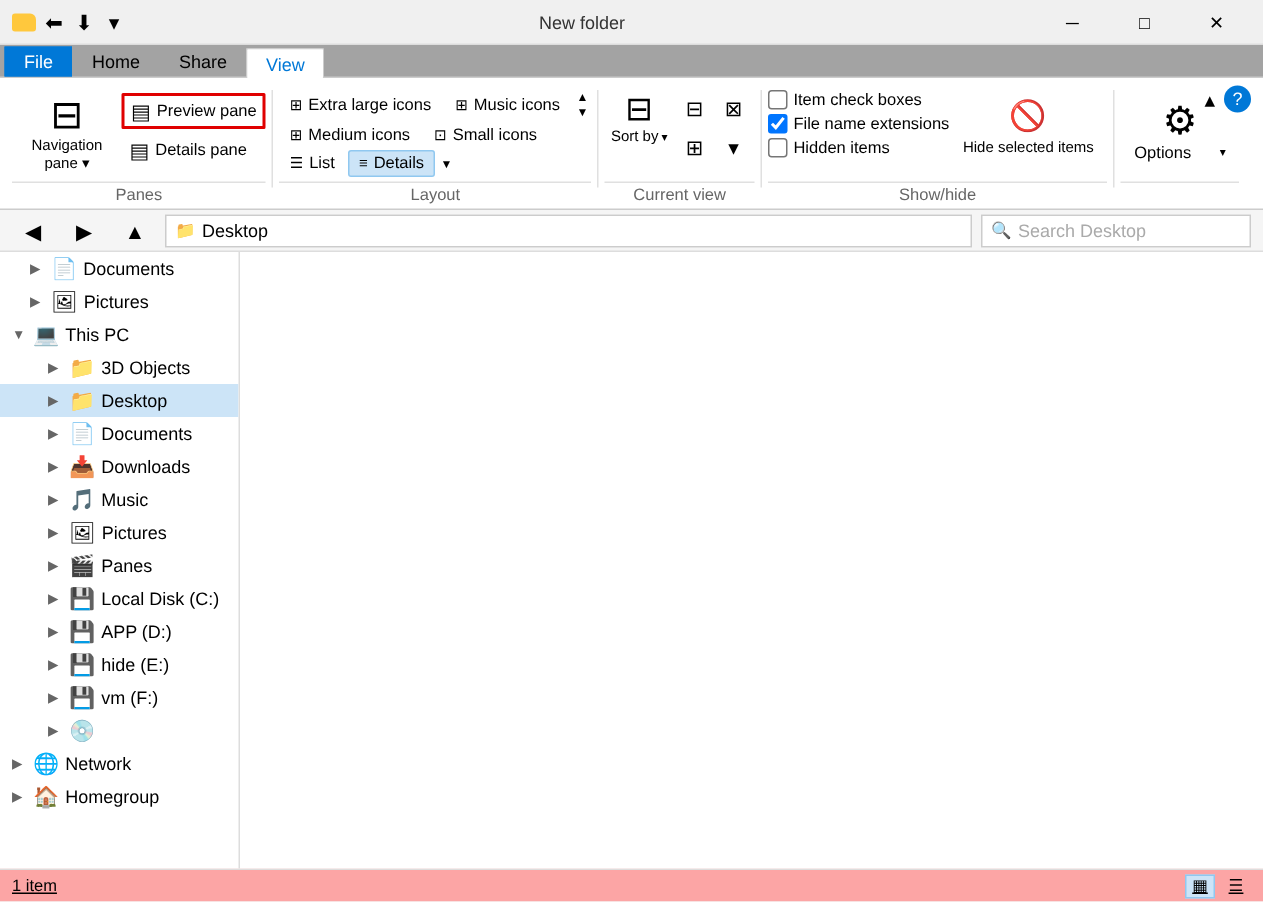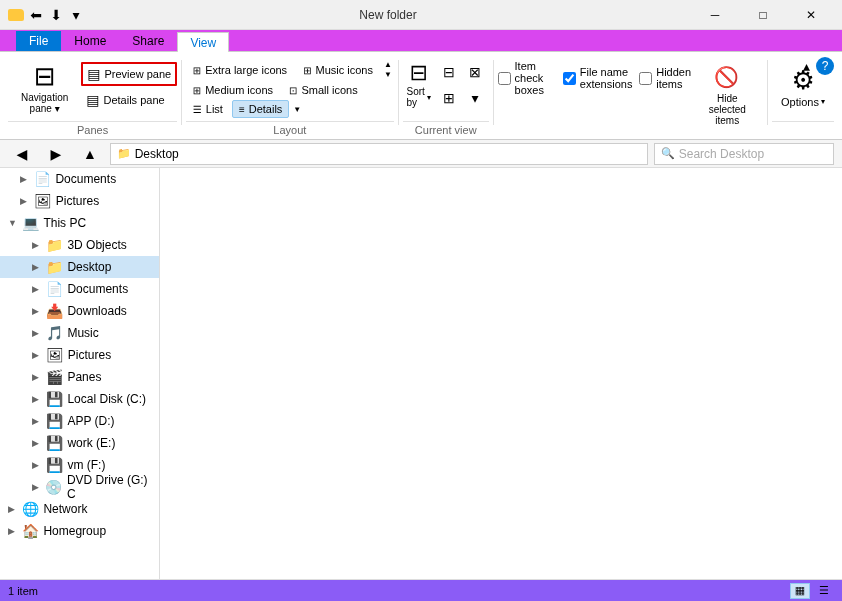--- a/index.html
+++ b/index.html
@@ -16,25 +16,25 @@
     }
     .title-bar-icons { display: flex; gap: 4px; align-items: center; }
     .tb-icon { width: 16px; height: 16px; display: inline-flex; align-items: center; justify-content: center; font-size: 14px; cursor: pointer; }
     .title-bar-title { flex: 1; text-align: center; font-size: 12px; color: #333; }
     .title-bar-controls { display: flex; gap: 2px; }
     .tc-btn { width: 46px; height: 30px; display: flex; align-items: center; justify-content: center; font-size: 12px; cursor: pointer; }
     .folder-icon-sm { width: 16px; height: 12px; background: #ffc83d; border-radius: 2px 4px 2px 2px; display: inline-block; }
 
     
     .menu-tabs {
-      background: #d946ef;
+      background: #a3a3a3;
       height: 22px;
       display: flex;
       align-items: flex-end;
-      padding-left: 16px;
+      padding-left: 3px;
       border-bottom: 1px solid #ccc;
     }
     .menu-tab {
       padding: 2px 12px;
       font-size: 12px;
       cursor: pointer;
       height: 20px;
       display: flex;
       align-items: center;
       border: 1px solid transparent;
@@ -89,21 +89,21 @@
       white-space: nowrap;
     }
     .layout-btn {
       display: flex; align-items: center; gap: 4px;
       padding: 2px 6px; cursor: pointer;
       border: 1px solid transparent; border-radius: 2px;
       font-size: 11px; white-space: nowrap;
     }
     .layout-btn.active { background: #cce4f7; border-color: #90c8f0; }
     .view-icon-btn { display: flex; align-items: center; justify-content: center; width: 24px; height: 24px; cursor: pointer; border: 1px solid transparent; border-radius: 2px; font-size: 14px; }
-    .checkbox-list { display: flex; gap: 3px; padding-top: 2px; }
+    .checkbox-list { display: flex; flex-direction: column; gap: 3px; padding-top: 2px; }
     .checkbox-item { display: flex; align-items: center; gap: 4px; font-size: 11px; cursor: pointer; }
     .checkbox-item input[type=checkbox] { margin: 0; width: 13px; height: 13px; }
 
     
     .address-bar {
       background: #f5f5f5;
       border-bottom: 1px solid #ddd;
       height: 28px;
       display: flex;
       align-items: center;
@@ -145,28 +145,29 @@
 
     
     .content-area {
       flex: 1;
       background: white;
       overflow-y: auto;
     }
 
     
     .status-bar {
-      background: #8b5cf6;
+      background: #fca5a5;
       border-top: 1px solid #ddd;
       height: 22px;
       display: flex;
       align-items: center;
       padding: 0 8px;
       font-size: 11px;
       justify-content: space-between;
+      text-decoration: underline;
     }
     .status-right { display: flex; gap: 4px; }
     .view-toggle { width: 20px; height: 16px; display: flex; align-items: center; justify-content: center; cursor: pointer; border: 1px solid transparent; }
     .view-toggle.active { background: #cce4f7; border-color: #90c8f0; }
 
     
     .view-tab-outline {
       border: 2px solid #e00000;
       border-radius: 1px;
     }
@@ -333,29 +334,30 @@
           <input type="checkbox" style="">
           <span>Hidden items</span>
         </label>
       </div>
       <div style="display:flex;flex-direction:column;align-items:center;padding:4px 8px 0;cursor:pointer;border:1px solid transparent;border-radius:2px;">
         <div style="width:36px;height:32px;display:flex;align-items:center;justify-content:center;font-size:20px;">🚫</div>
         <div style="font-size:10px;text-align:center;">Hide selected
 items</div>
       </div>
     </div>
+    <div class="ribbon-section-label">Show/hide</div>
   </div>
 
   <div style="width:1px;background:#e0e0e0;margin:4px 4px 14px 4px;"></div>
 
   <div class="group-wrapper">
     <div class="group-content">
       <div class="ribbon-btn-large">
         <span style="font-size:26px;">⚙</span>
-        <span style="font-size:11px;text-align:center;display:flex;align-items:center;gap:2px;">
+        <span style="font-size:11px;text-align:center;display:flex;align-items:center;gap:19px;">
           <span>Options</span>
           <span style="font-size:8px;">▾</span>
         </span>
       </div>
     </div>
     <div class="ribbon-section-label">&nbsp;</div>
   </div>
 
   <div style="position:absolute;right:8px;top:4px;display:flex;gap:4px;align-items:center;">
     <div style="font-size:14px;cursor:pointer;padding:2px;">▴</div>
@@ -449,33 +451,32 @@
 
     <div class="sidebar-item indented2">
       <span class="chevron">▶</span>
       <span class="item-icon">💾</span>
       <span>APP (D:)</span>
     </div>
 
     <div class="sidebar-item indented2">
       <span class="chevron">▶</span>
       <span class="item-icon">💾</span>
-      <span>work (E:)</span>
+      <span>hide (E:)</span>
     </div>
 
     <div class="sidebar-item indented2">
       <span class="chevron">▶</span>
       <span class="item-icon">💾</span>
       <span>vm (F:)</span>
     </div>
 
     <div class="sidebar-item indented2">
       <span class="chevron">▶</span>
       <span class="item-icon">💿</span>
-      <span>DVD Drive (G:) C</span>
     </div>
 
     <div class="sidebar-item">
       <span class="chevron">▶</span>
       <span class="item-icon">🌐</span>
       <span>Network</span>
     </div>
 
     <div class="sidebar-item">
       <span class="chevron">▶</span>

